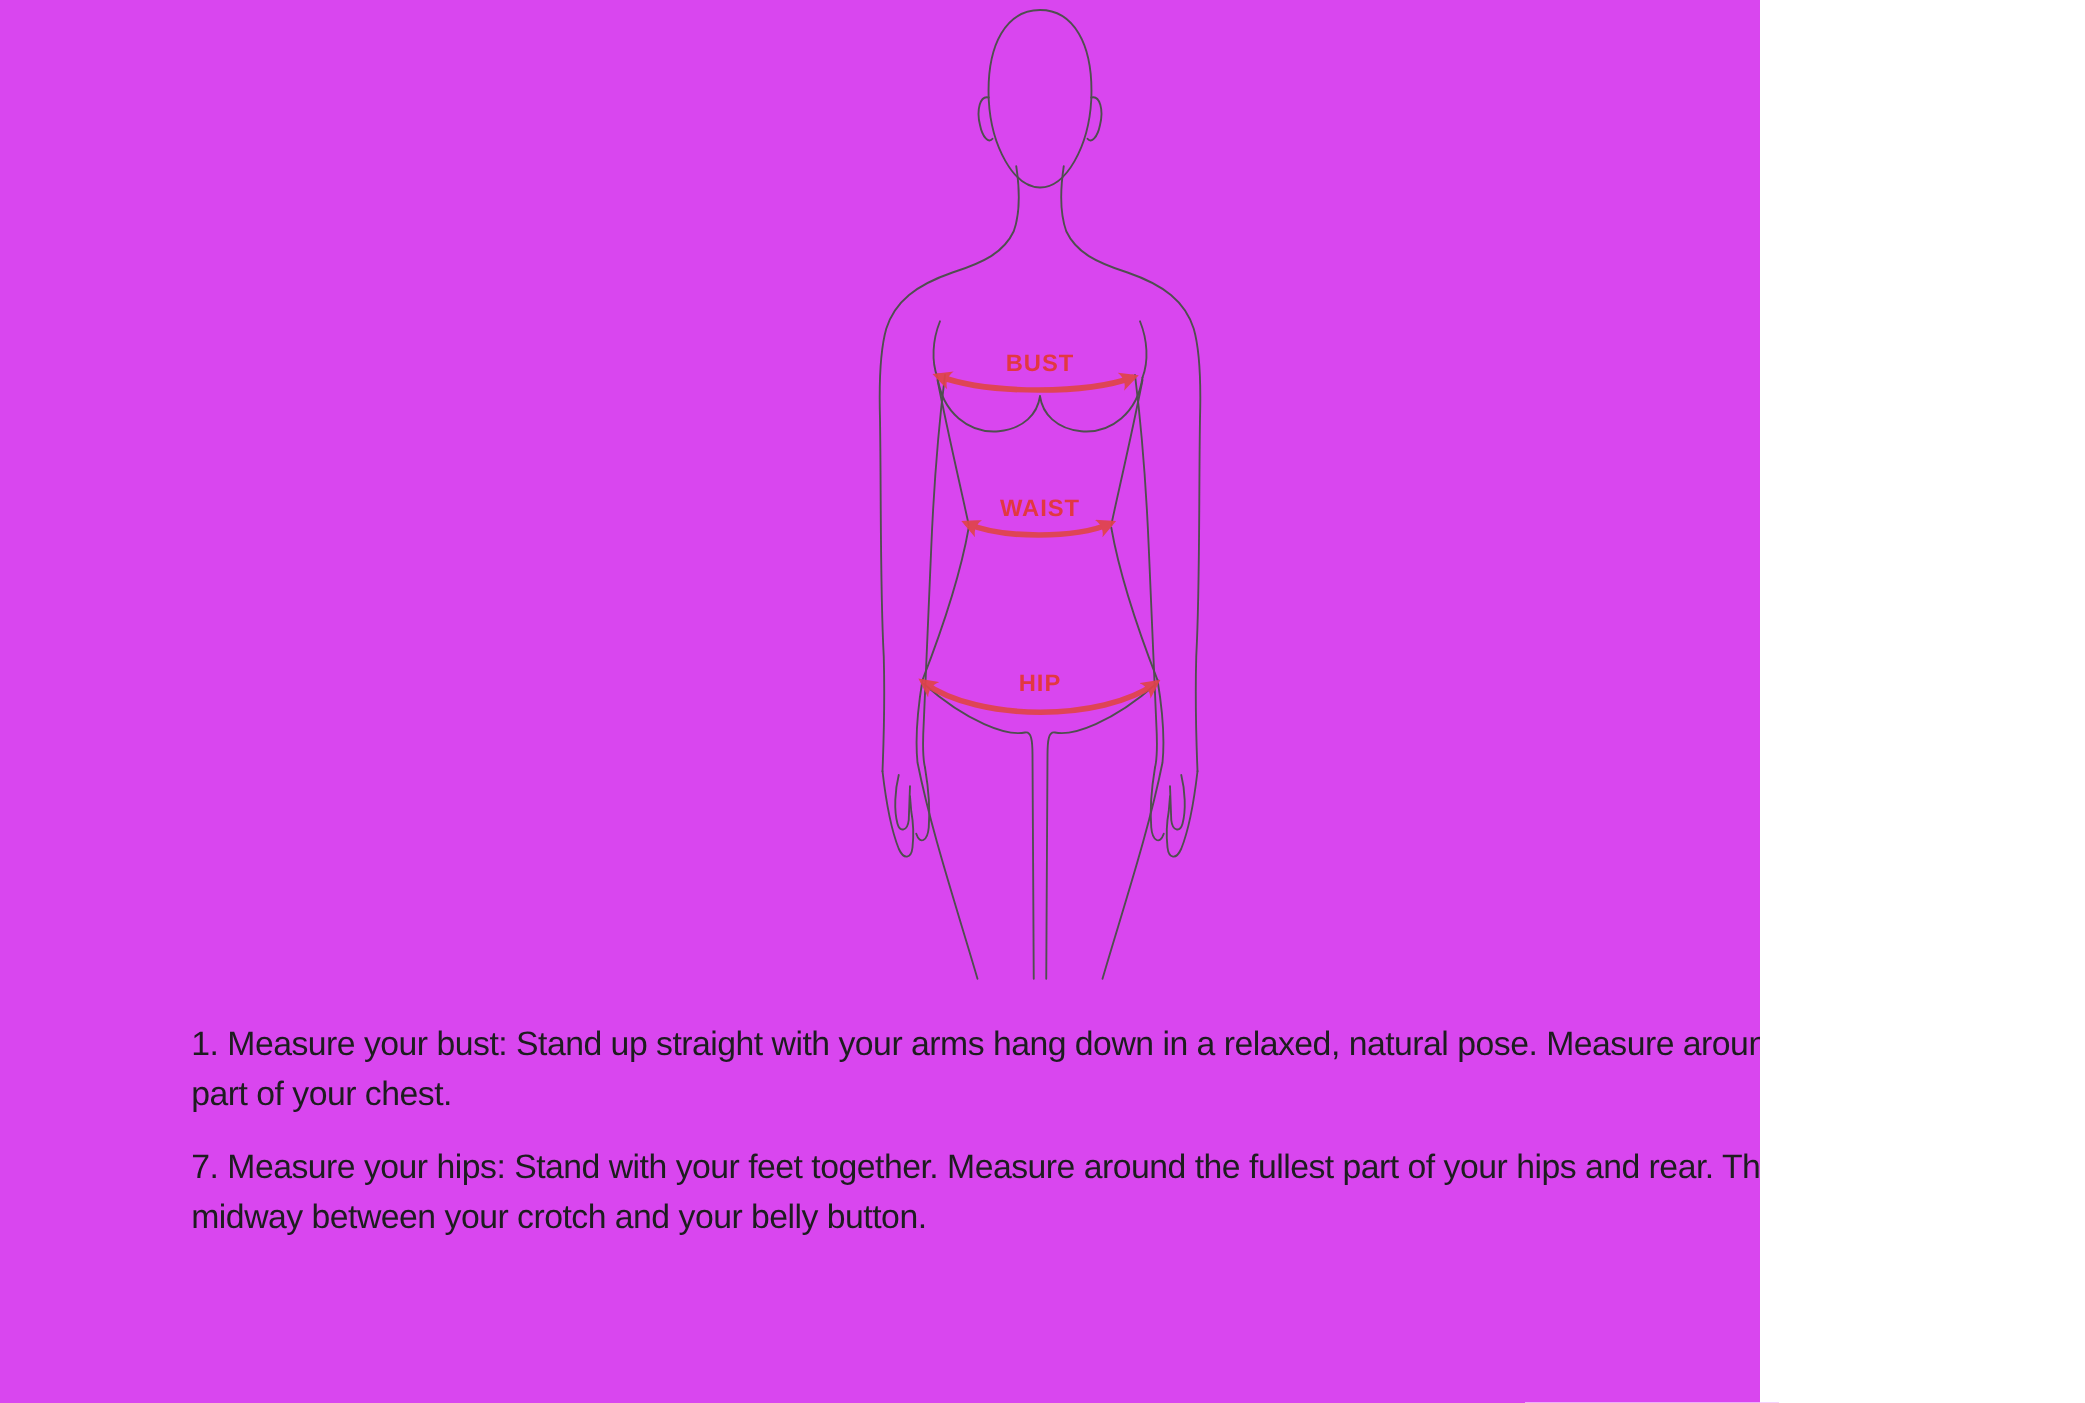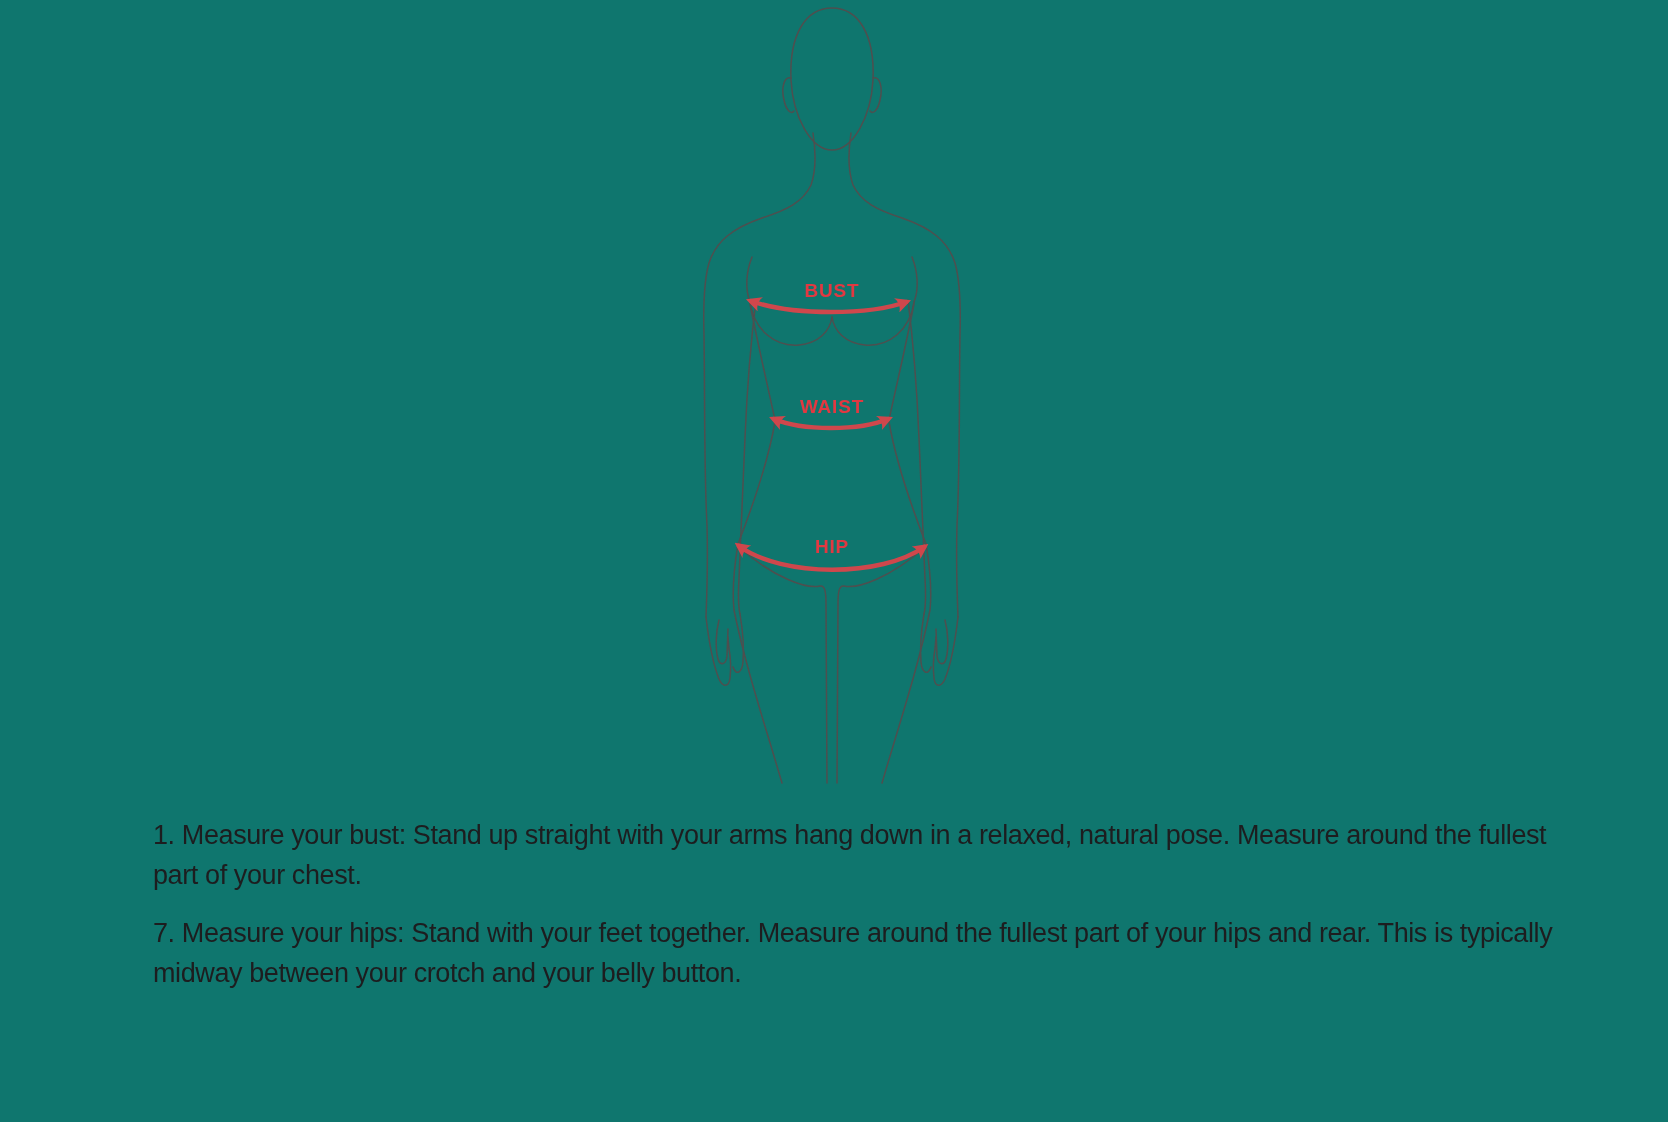--- a/index.html
+++ b/index.html
@@ -3,23 +3,23 @@
 <meta charset="utf-8">
 <style>
   html, body {
     margin: 0;
     padding: 0;
     background: #ffffff;
     font-family: "Liberation Sans", sans-serif;
   }
   .page {
     position: relative;
-    width: 1668px;
+    width: 1408px;
     height: 1122px;
-    background: #0f766e;
+    background: #d946ef;
     overflow: hidden;
   }
   .figure-wrap {
     position: absolute;
     left: 650px;
     top: 0;
     width: 360px;
     height: 800px;
   }
   .figure-wrap svg { width: 100%; height: 100%; display: block; }

